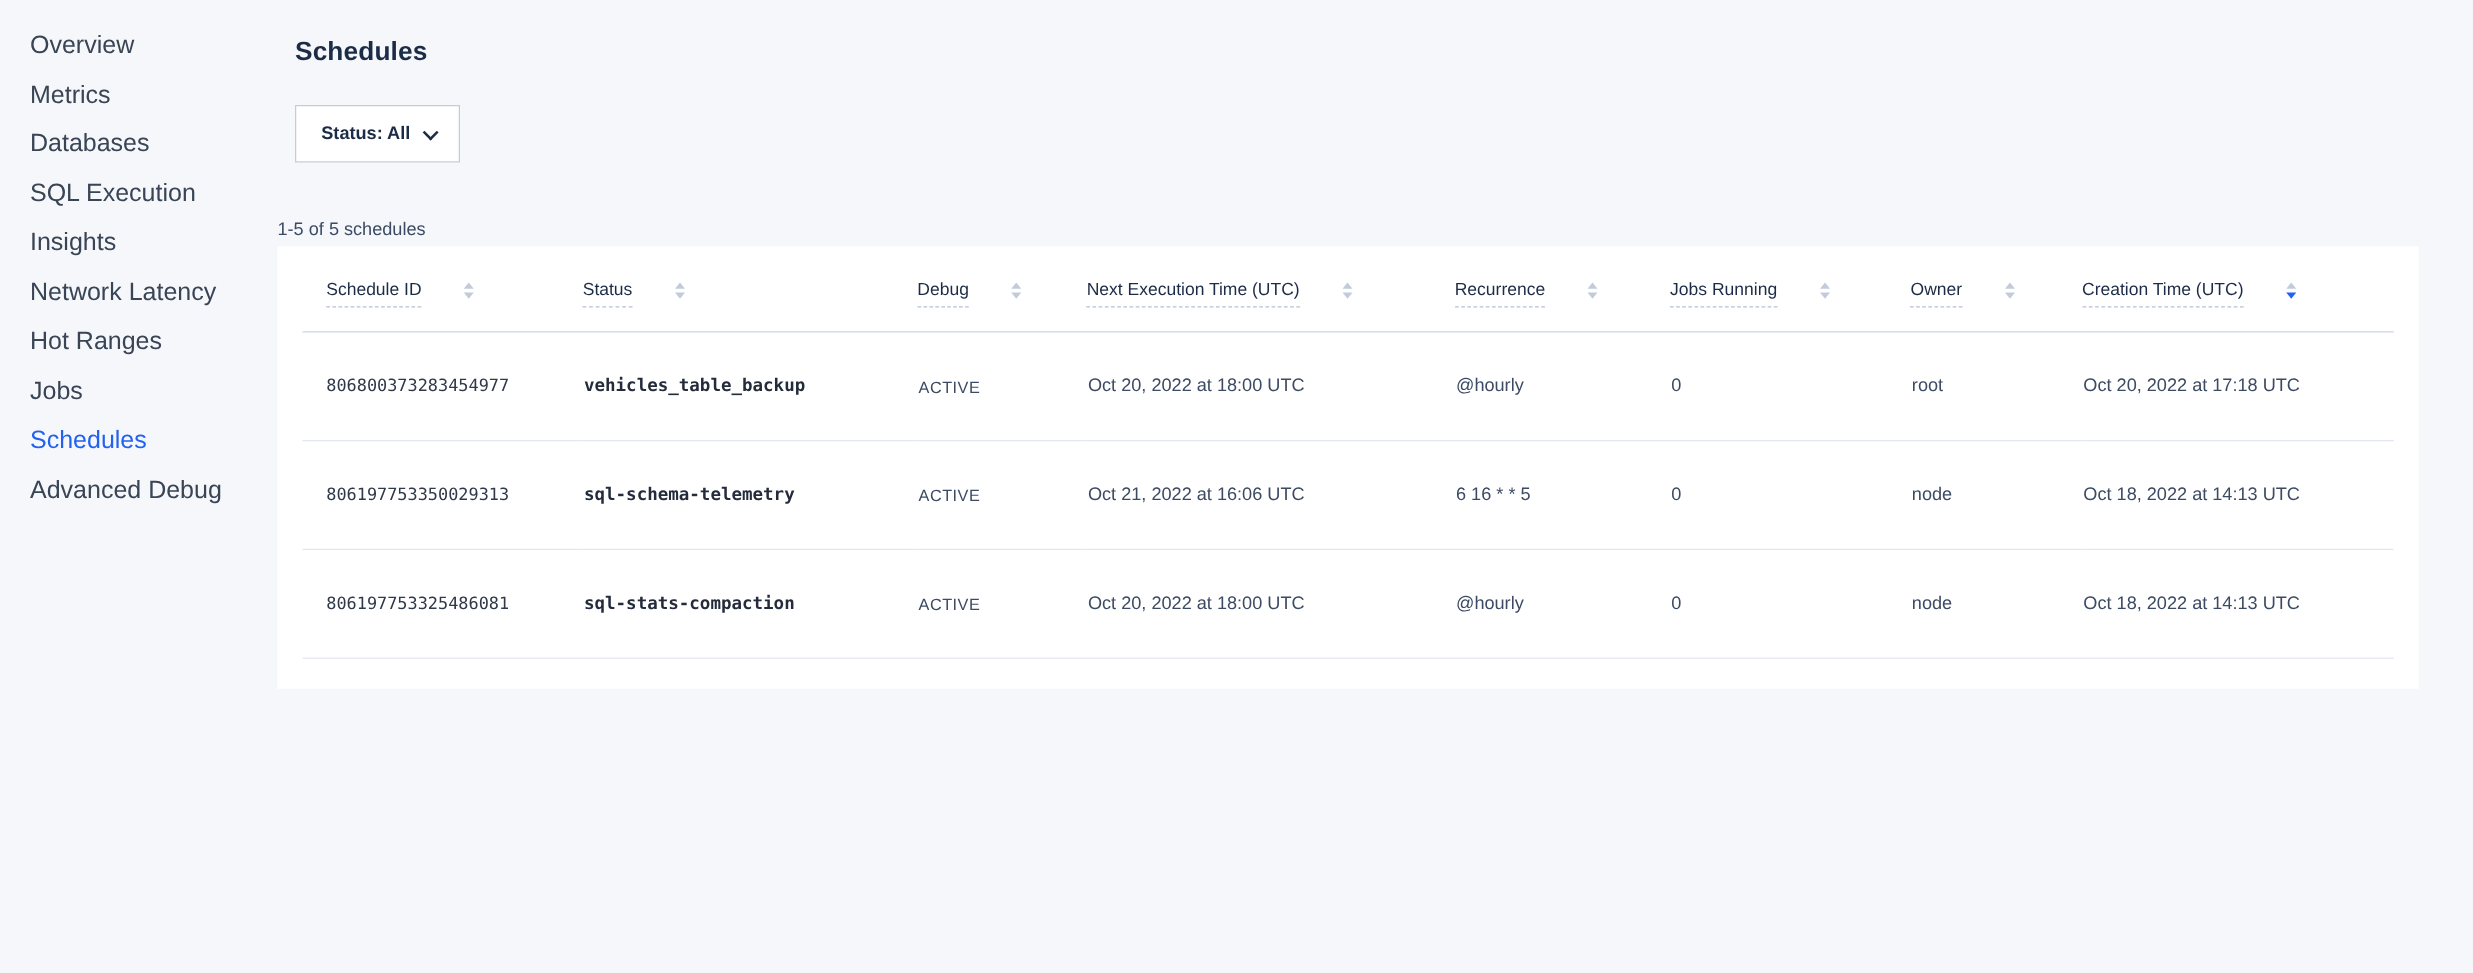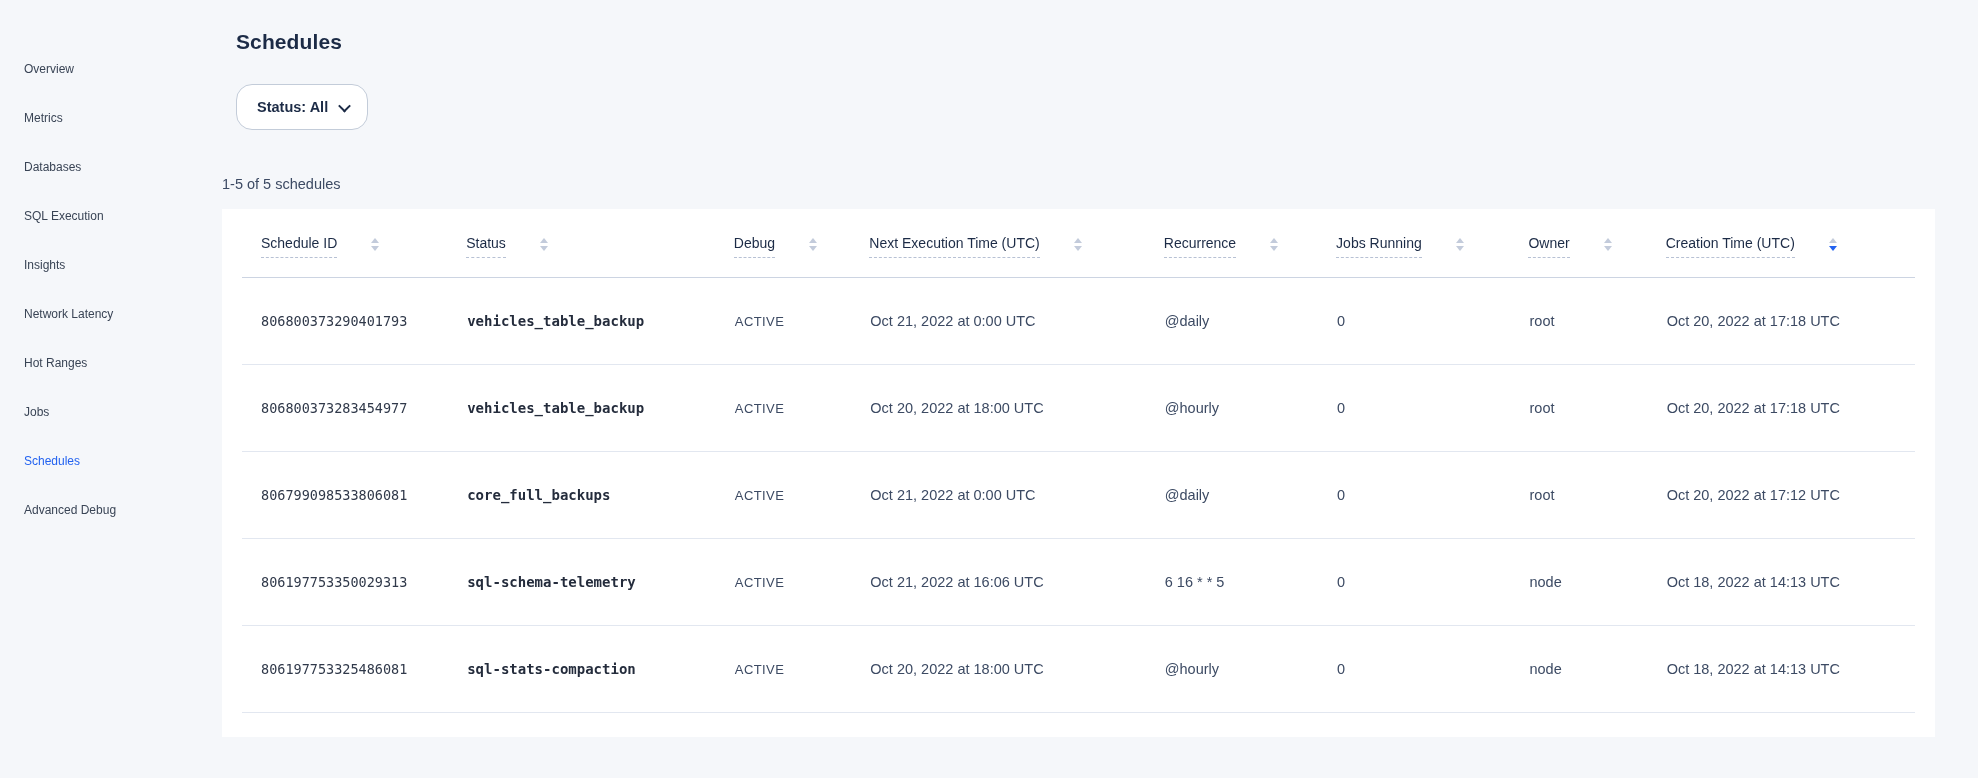--- a/index.html
+++ b/index.html
@@ -25,26 +25,25 @@
     overflow: hidden;
   }
 
   
   .sidebar {
     position: absolute; left: 0; top: 0; bottom: 0;
     width: 186px;
     padding: 28px 0 0 24px;
   }
   .nav-item {
-    font-size: 12px; line-height: 16px;
+    font-size: 20px; line-height: 16px;
     margin-bottom: 23.5px;
     color: var(--sidebar_text, #394455);
     cursor: pointer;
     white-space: nowrap;
-    margin-top: 33px;
   }
   .nav-item.active { color: var(--accent_blue, #2262f0); }
 
   
   .main {
     margin-left: 186px;
     padding: 14px 43px 0 36px;
   }
   .page-title {
     margin: 16px 0 0 14px;
@@ -56,36 +55,36 @@
   .filters {
     display: flex; gap: 16px;
     margin: 30px 0 0 14px;
   }
   .dropdown-btn {
     display: inline-flex; align-items: center;
     height: 46px;
     padding: 0 18px 0 20px;
     background: var(--card_bg, #fff);
     border: 1px solid var(--border, #c3ccd9);
-    border-radius: 16px;
+    border-radius: 0;
     font-family: inherit;
     font-size: 14.5px; font-weight: 700;
     color: var(--heading, #1c2b46);
     cursor: pointer;
   }
   .chevron-down {
     display: inline-block;
     width: 9px; height: 9px;
     border-right: 2px solid var(--heading, #1c2b46);
     border-bottom: 2px solid var(--heading, #1c2b46);
     transform: rotate(45deg) translate(-1px, -1px);
     margin-left: 12px;
   }
   .summary {
-    margin: 46px 0 16px 0;
+    margin: 46px 0 4px 0;
     font-size: 14.5px; line-height: 17px;
     color: var(--body_text, #3c4a63);
   }
 
   
   .card {
     background: var(--card_bg, #fff);
     padding: 0 20px 24px 20px;
   }
   table {
@@ -262,48 +261,28 @@
             <span class="sort">
                   <i class="up"></i>
                   <i class="down"></i>
                 </span>
               </span>
           </th>
         </tr>
       </thead>
       <tbody>
         <tr>
-          <td class="mono">806800373290401793</td>
-          <td class="mono-bold">vehicles_table_backup</td>
-          <td class="status-cell">ACTIVE</td>
-          <td>Oct 21, 2022 at 0:00 UTC</td>
-          <td>@daily</td>
-          <td>0</td>
-          <td>root</td>
-          <td>Oct 20, 2022 at 17:18 UTC</td>
-        </tr>
-        <tr>
           <td class="mono">806800373283454977</td>
           <td class="mono-bold">vehicles_table_backup</td>
           <td class="status-cell">ACTIVE</td>
           <td>Oct 20, 2022 at 18:00 UTC</td>
           <td>@hourly</td>
           <td>0</td>
           <td>root</td>
           <td>Oct 20, 2022 at 17:18 UTC</td>
-        </tr>
-        <tr>
-          <td class="mono">806799098533806081</td>
-          <td class="mono-bold">core_full_backups</td>
-          <td class="status-cell">ACTIVE</td>
-          <td>Oct 21, 2022 at 0:00 UTC</td>
-          <td>@daily</td>
-          <td>0</td>
-          <td>root</td>
-          <td>Oct 20, 2022 at 17:12 UTC</td>
         </tr>
         <tr>
           <td class="mono">806197753350029313</td>
           <td class="mono-bold">sql-schema-telemetry</td>
           <td class="status-cell">ACTIVE</td>
           <td>Oct 21, 2022 at 16:06 UTC</td>
           <td>6 16 * * 5</td>
           <td>0</td>
           <td>node</td>
           <td>Oct 18, 2022 at 14:13 UTC</td>

